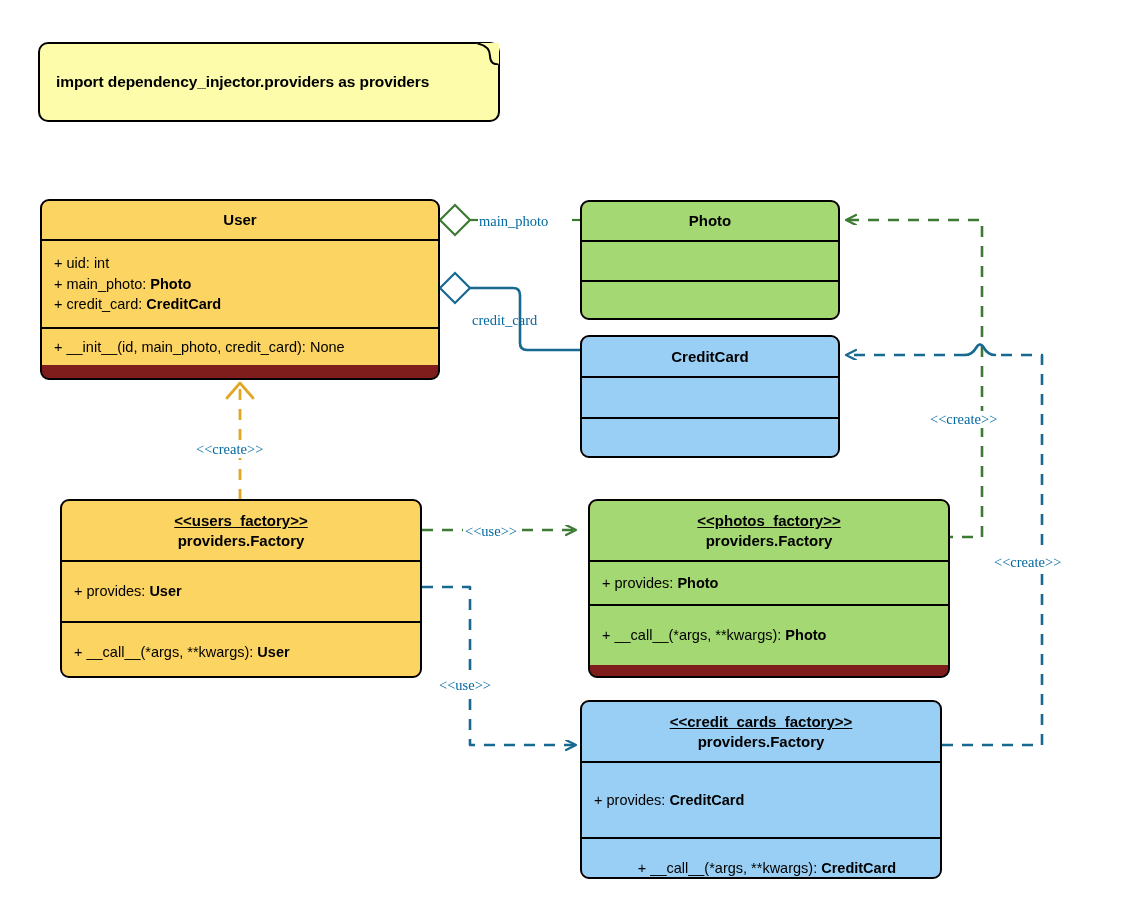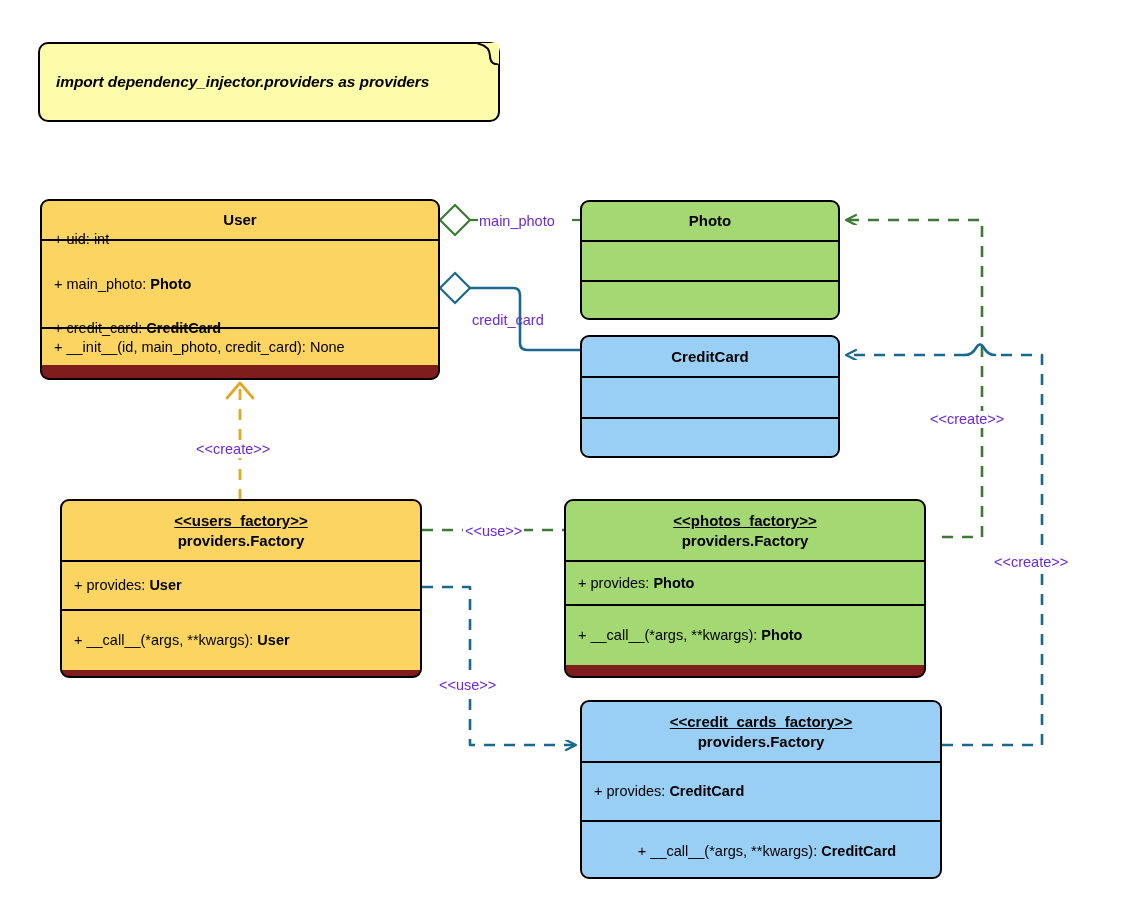--- a/index.html
+++ b/index.html
@@ -39,21 +39,20 @@
     border-radius: 10px;
     display: flex;
     align-items: center;
   }
   .note-text {
     font-size: 15.5px;
     font-weight: bold;
     padding-left: 16px;
     white-space: nowrap;
     letter-spacing: -0.1px;
-    font-style: italic;
   }
   .note-fold {
     position: absolute;
     right: -1px;
     top: -1px;
     width: 22px;
     height: 22px;
   }
 
   
@@ -105,22 +104,22 @@
   .member b { font-weight: bold; }
 
   .fill-yellow { background: #fcd462; }
   .fill-green  { background: #a4d873; }
   .fill-blue   { background: #99cff5; }
 
   
   .edge-label {
     position: absolute;
     font-size: 14.5px;
-    font-family: Liberation Sans, sans-serif;
-    color: #6d28d9;
+    font-family: Liberation Serif, serif;
+    color: #0369a1;
     background: transparent;
     white-space: nowrap;
     line-height: 1;
   }
 </style>
 </head>
 <body>
 
 <div id="canvas">
 
@@ -177,21 +176,21 @@
     <svg class="note-fold" viewBox="0 0 22 22">
       <path d="M0,0 L22,22 L22,2 Q22,0 20,0 Z" fill="#fcfcaa"></path>
       <path d="M0.5,0.5 Q13,3 13,13 Q13,21.5 21.5,21.5" fill="none" stroke="#000000" stroke-width="2"></path>
     </svg>
   </div>
 
   <div class="uml-class" style="left:40px; top:199px; width:400px; height:181px;">
     <div class="uml-compartment comp-header fill-yellow" style="height:40px;">
       <span class="cls-title">User</span>
     </div>
-    <div class="uml-compartment comp-body fill-yellow" style="height:88px;gap:24px;">
+    <div class="uml-compartment comp-body fill-yellow" style="height:88px;">
       <span class="member">+&nbsp;uid: int</span>
       <span class="member">+&nbsp;main_photo:&nbsp;<b>Photo</b></span>
       <span class="member">+&nbsp;credit_card:&nbsp;<b>CreditCard</b></span>
     </div>
     <div class="uml-compartment comp-body fill-yellow" style="height:36px;">
       <span class="member">+&nbsp;__init__(id, main_photo, credit_card): None</span>
     </div>
   </div>
 
   <div class="uml-class" style="left:580px; top:200px; width:260px; height:120px;">
@@ -208,47 +207,47 @@
     </div>
     <div class="uml-compartment comp-body fill-blue" style="height:41px;"></div>
     <div class="uml-compartment comp-body fill-blue" style="height:41px;"></div>
   </div>
 
   <div class="uml-class" style="left:60px; top:499px; width:362px; height:179px;">
     <div class="uml-compartment comp-header fill-yellow" style="height:61px;">
       <span class="cls-stereo">&lt;&lt;users_factory&gt;&gt;</span>
       <span class="cls-title">providers.Factory</span>
     </div>
-    <div class="uml-compartment comp-body fill-yellow" style="height:49px;">
+    <div class="uml-compartment comp-body fill-yellow" style="height:61px;">
       <span class="member">+&nbsp;provides:&nbsp;<b>User</b></span>
     </div>
     <div class="uml-compartment comp-body fill-yellow" style="height:59px;">
       <span class="member">+&nbsp;__call__(*args, **kwargs):&nbsp;<b>User</b></span>
     </div>
   </div>
 
-  <div class="uml-class" style="left:564px; top:499px; width:362px; height:179px;">
+  <div class="uml-class" style="left:588px; top:499px; width:362px; height:179px;">
     <div class="uml-compartment comp-header fill-green" style="height:61px;">
       <span class="cls-stereo">&lt;&lt;photos_factory&gt;&gt;</span>
       <span class="cls-title">providers.Factory</span>
     </div>
     <div class="uml-compartment comp-body fill-green" style="height:44px;">
       <span class="member">+&nbsp;provides:&nbsp;<b>Photo</b></span>
     </div>
     <div class="uml-compartment comp-body fill-green" style="height:59px;">
       <span class="member">+&nbsp;__call__(*args, **kwargs):&nbsp;<b>Photo</b></span>
     </div>
   </div>
 
   <div class="uml-class" style="left:580px; top:700px; width:362px; height:179px;">
     <div class="uml-compartment comp-header fill-blue" style="height:61px;text-align:right;">
       <span class="cls-stereo">&lt;&lt;credit_cards_factory&gt;&gt;</span>
       <span class="cls-title">providers.Factory</span>
     </div>
-    <div class="uml-compartment comp-body fill-blue" style="height:59px;">
+    <div class="uml-compartment comp-body fill-blue" style="height:76px;">
       <span class="member">+&nbsp;provides:&nbsp;<b>CreditCard</b></span>
     </div>
     <div class="uml-compartment comp-body fill-blue" style="height:59px;align-items:center;">
       <span class="member">+&nbsp;__call__(*args, **kwargs):&nbsp;<b>CreditCard</b></span>
     </div>
   </div>
 
   <div class="edge-label" style="left:478px; top:213px; background:#ffffff; padding:1px 1px;">main_photo</div>
 
   <div class="edge-label" style="left:472px; top:313px;">credit_card</div>

